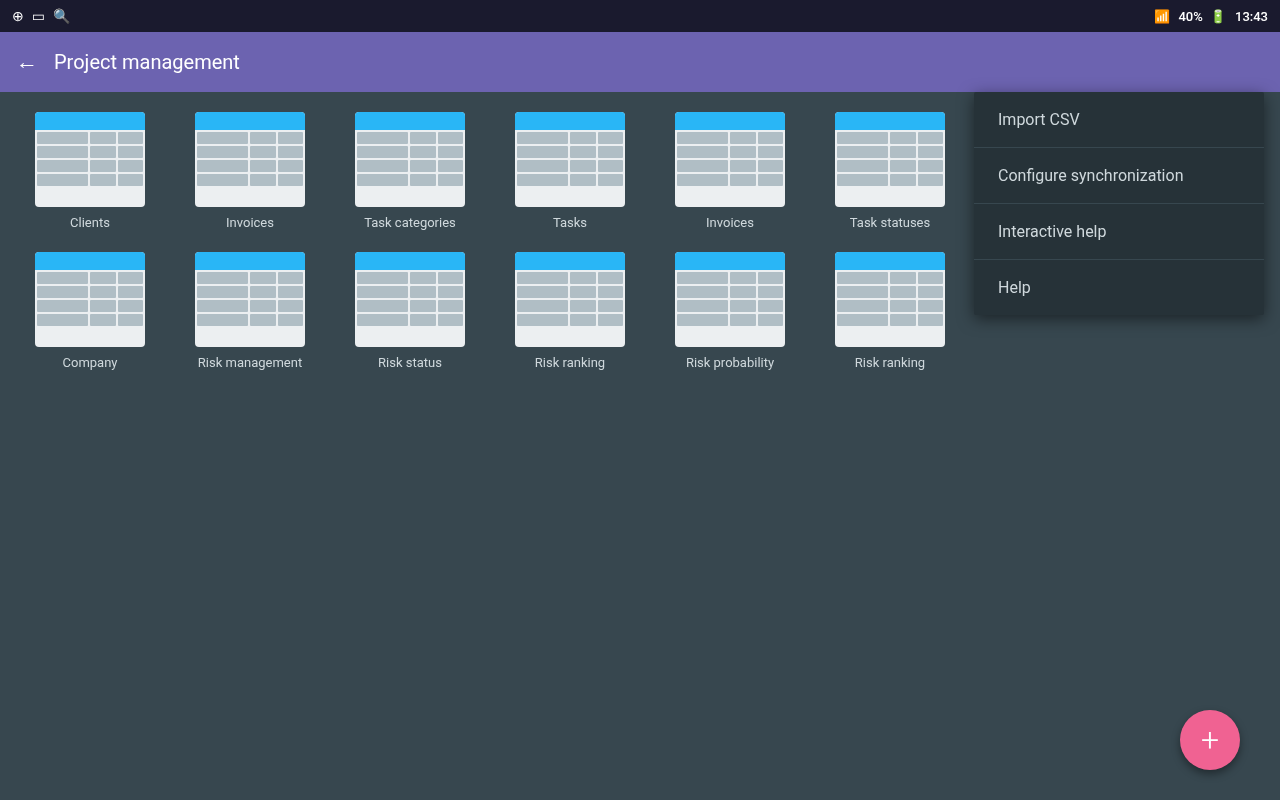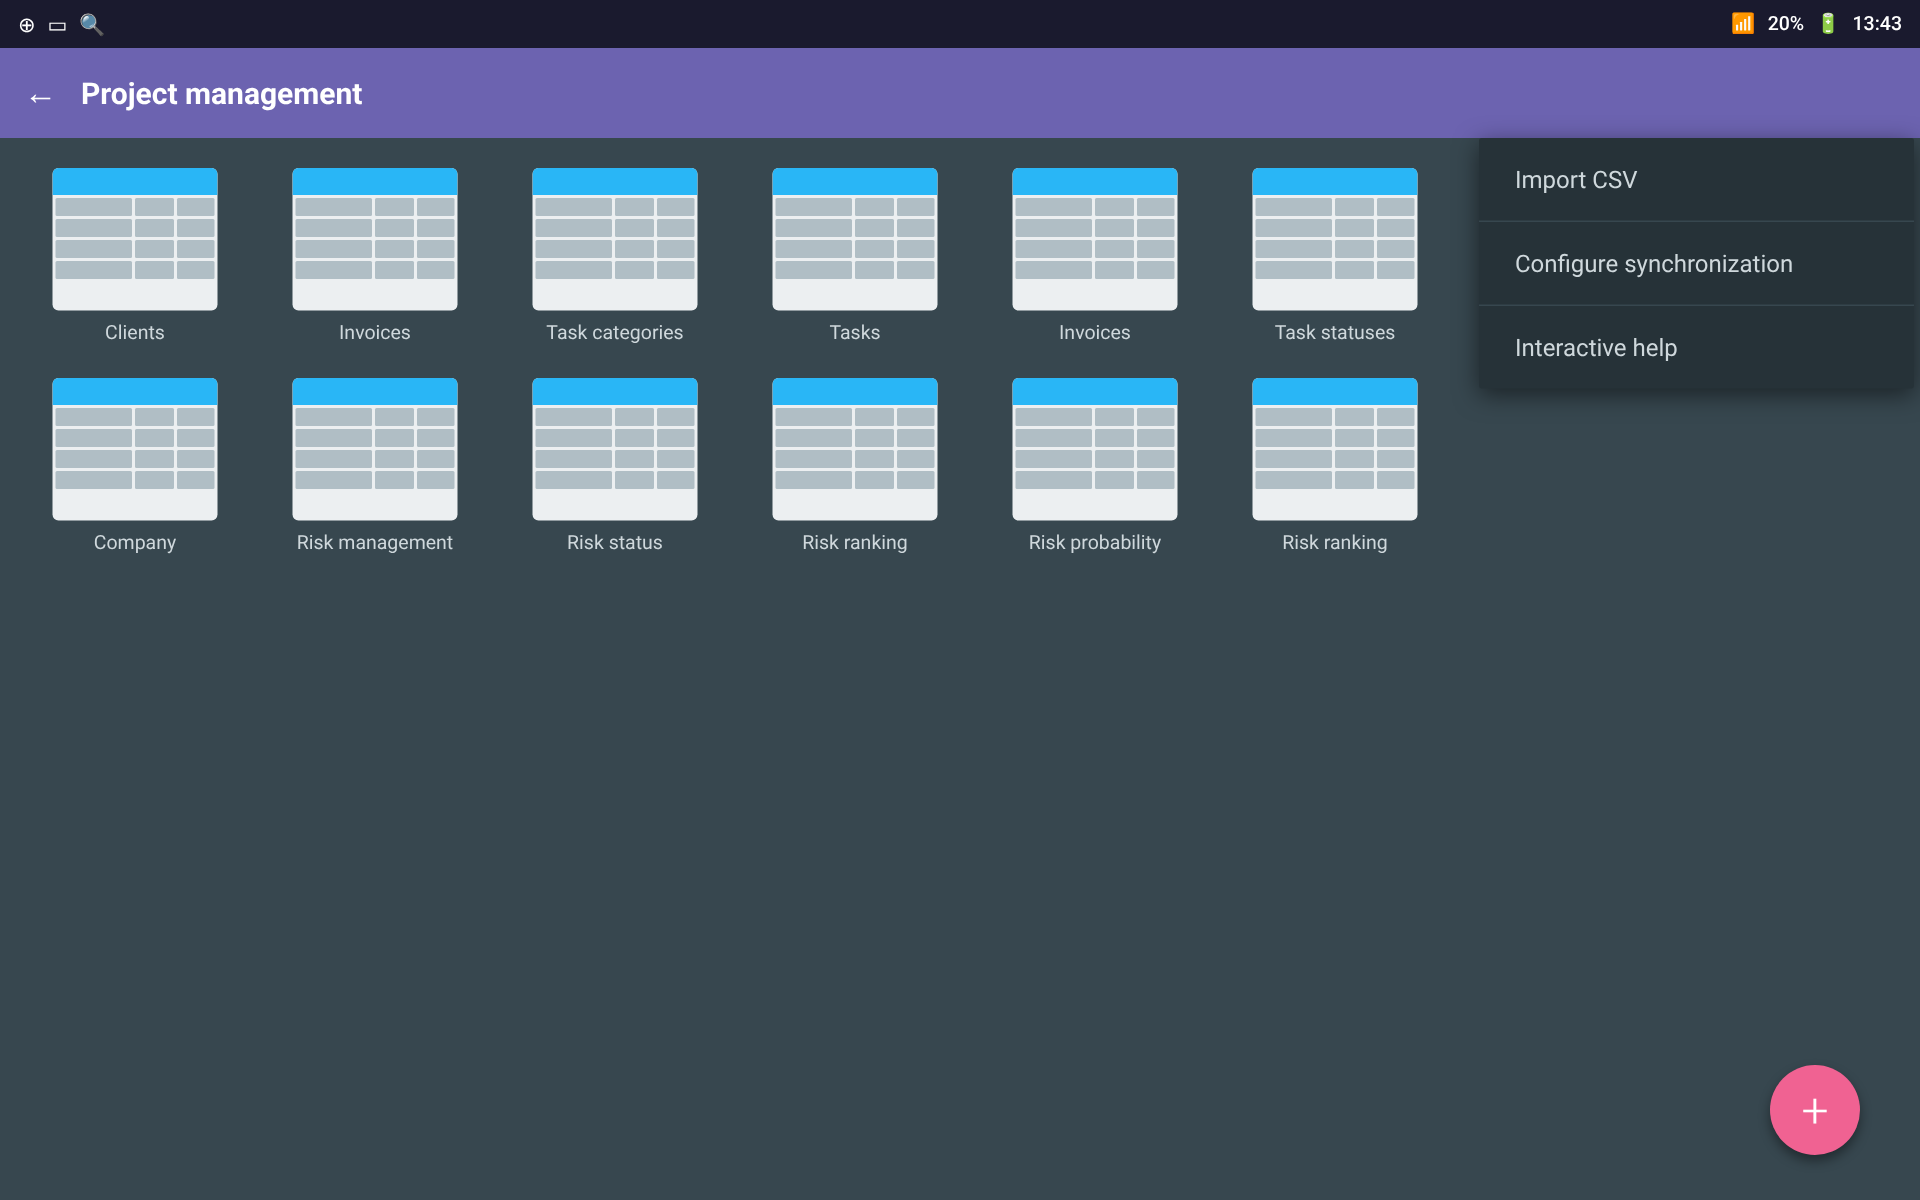--- a/index.html
+++ b/index.html
@@ -50,21 +50,21 @@
       gap: 16px;
     }
     .back-arrow {
       color: #ffffff;
       font-size: 22px;
       cursor: pointer;
     }
     .app-title {
       color: #ffffff;
       font-size: 20px;
-      font-weight: 700;
+      font-weight: 400;
     }
 
     
     #main-content {
       width: 100%;
       height: calc(800px - 32px - 60px);
       background: #37474f;
       padding: 20px 20px;
       position: relative;
     }
@@ -132,21 +132,21 @@
       font-size: 13px;
       text-align: center;
       margin-top: 8px;
       line-height: 1.3;
     }
 
     
     #dropdown-menu {
       position: absolute;
       top: 0;
-      right: 4px;
+      right: 16px;
       width: 290px;
       background: #263238;
       box-shadow: 0 4px 16px rgba(0,0,0,0.5);
       z-index: 100;
       border-radius: 2px;
     }
 
     .menu-item {
       padding: 18px 24px;
       color: #cfd8dc;
@@ -193,21 +193,21 @@
 <body>
 
 <div id="status-bar">
   <div class="status-left">
     <span class="status-icon">⊕</span>
     <span class="status-icon">▭</span>
     <span class="status-icon">🔍</span>
   </div>
   <div class="status-right">
     <span>📶</span>
-    <span>20%</span>
+    <span>40%</span>
     <span>🔋</span>
     <span>13:43</span>
   </div>
 </div>
 
 <div id="app-bar">
   <span class="back-arrow">←</span>
   <span class="app-title">Project management</span>
 </div>
 
@@ -551,17 +551,18 @@
         <div class="grid-item-label">Risk ranking</div>
       </div>
     </div>
 
   <div id="menu-overlay"></div>
 
   <div id="dropdown-menu">
   <div class="menu-item">Import CSV</div>
       <div class="menu-item">Configure synchronization</div>
       <div class="menu-item">Interactive help</div>
+      <div class="menu-item">Help</div>
     </div>
 
   <div id="fab-button">+</div>
 
 </div>
 
 </body></html>

